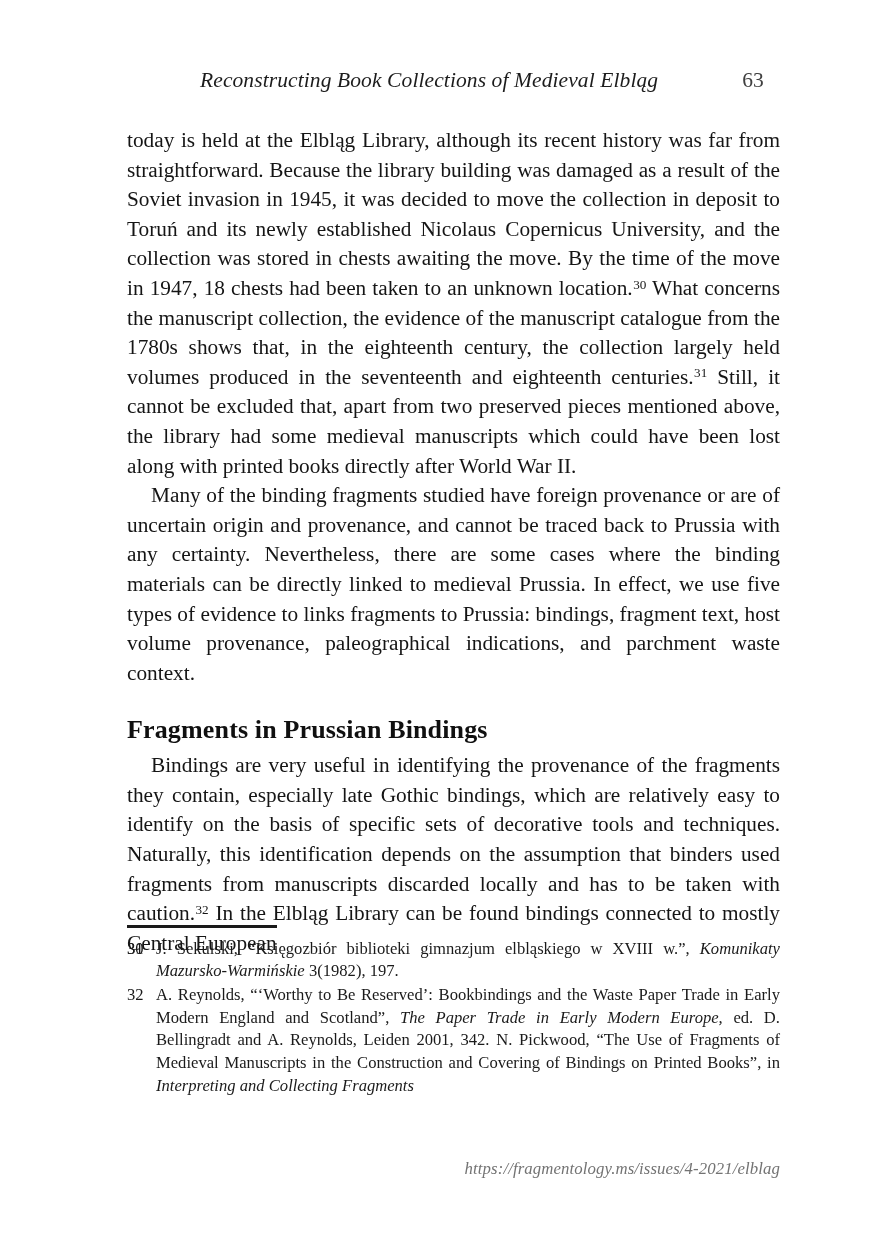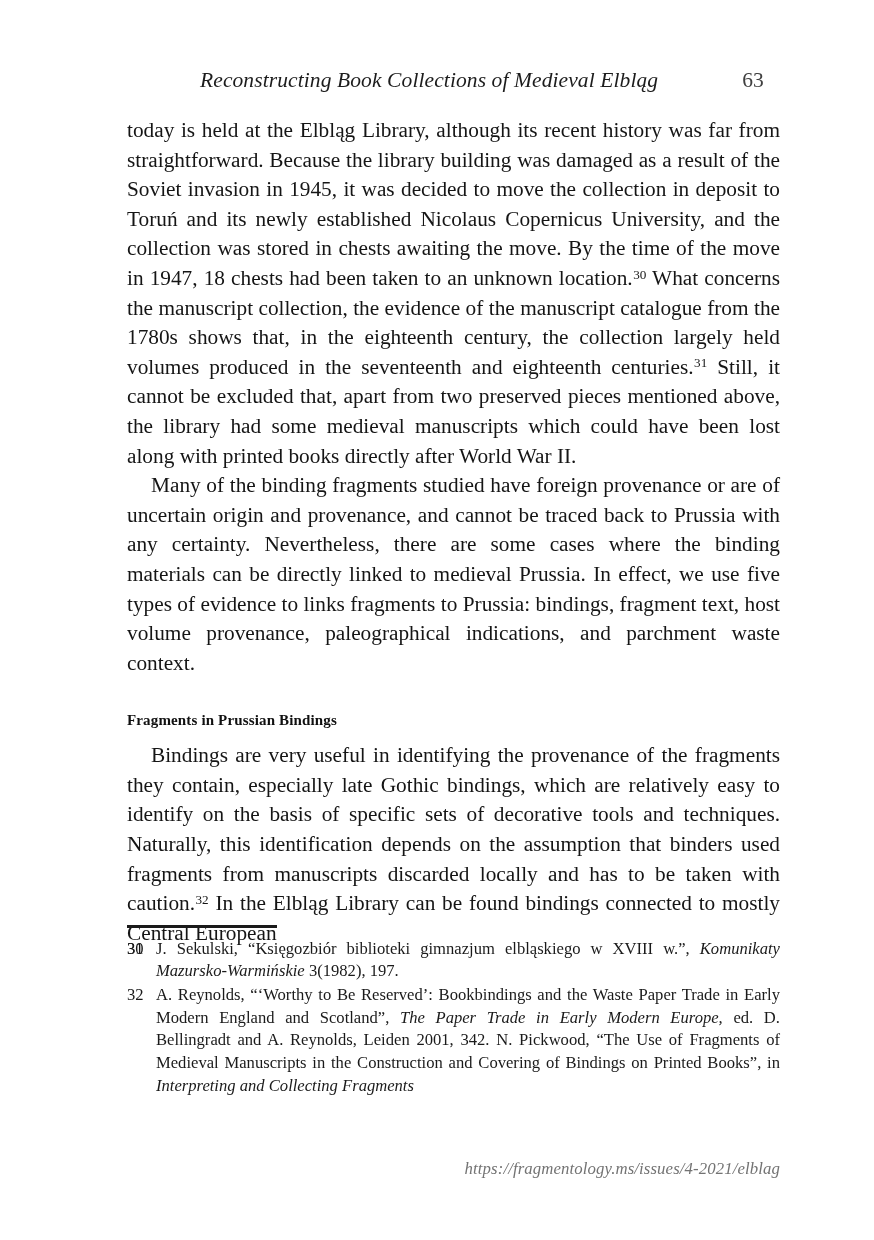--- a/index.html
+++ b/index.html
@@ -43,21 +43,21 @@
   .running-head .rh-folio {
     font-size: 21.5px;
     color: #404040;
     margin-left: 52px;
   }
 
   
   .body-block {
     position: absolute;
     left: 127px;
-    top: 116px;
+    top: 126px;
     width: 653px;
   }
 
   p.para {
     margin: 0;
     font-size: 21.3px;
     line-height: 29.6px;
     text-align: justify;
     text-justify: inter-word;
     hyphens: manual;
@@ -68,21 +68,21 @@
 
   sup.fn {
     font-size: 0.62em;
     vertical-align: 0.48em;
     line-height: 0;
     margin-left: 0.5px;
   }
 
   h2.section-head {
     margin: 27px 0 6px 0;
-    font-size: 15px;
+    font-size: 26px;
     font-weight: bold;
     letter-spacing: 0.15px;
     color: #101010;
     line-height: 30px;
   }
 
   
   .footnote-area {
     position: absolute;
     left: 127px;

